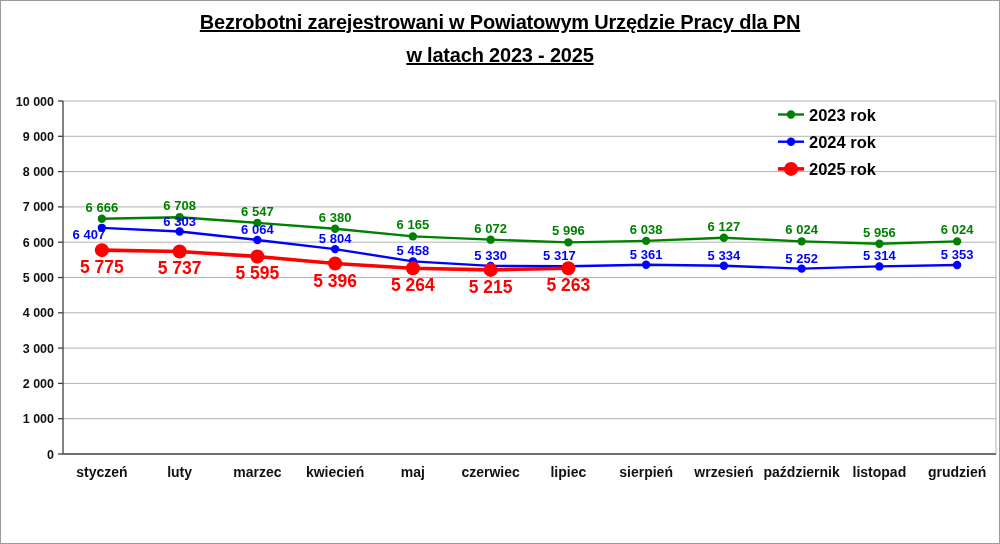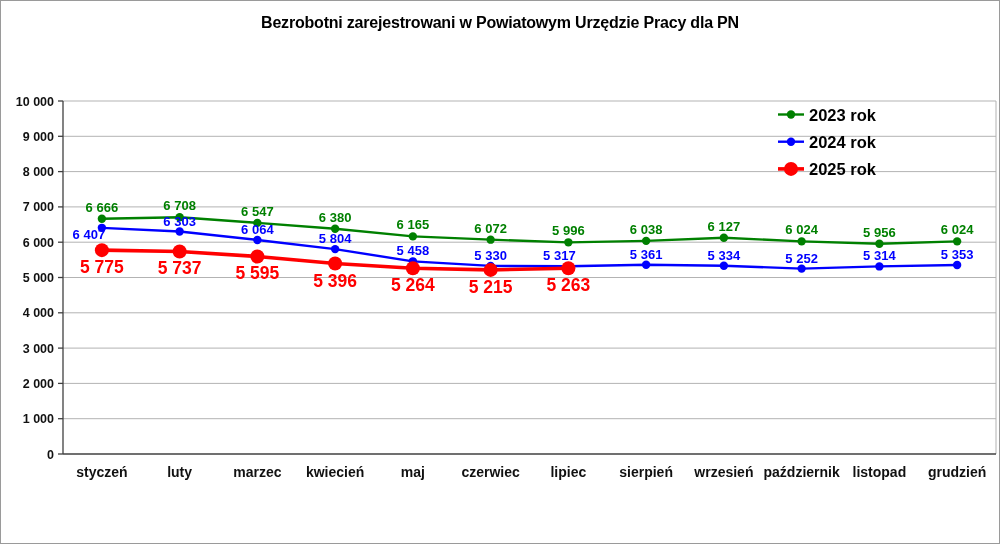--- a/index.html
+++ b/index.html
@@ -8,33 +8,35 @@
     width:1000px;height:544px;
     box-sizing:border-box;
     border:1px solid #9a9a9a;
     background:#ffffff;
     font-family:"Liberation Sans", sans-serif;
     overflow:hidden;
   }
   .chart-title{
     position:absolute;top:5px;left:0;width:100%;
     text-align:center;
-    font-size:16px;font-weight:700;color:#000;
+    font-size:20px;font-weight:700;color:#000;
     line-height:33px;
     letter-spacing:-0.2px;
+    text-decoration:underline;
   }
   svg.chart{position:absolute;left:0;top:0;width:1000px;height:544px;}
   svg.chart text{font-family:"Liberation Sans", sans-serif;}
 </style>
 </head>
 <body>
 
 <div class="stage">
   <div class="chart-title">
     <div>Bezrobotni zarejestrowani w Powiatowym Urzędzie Pracy dla PN</div>
+    <div>w latach 2023 - 2025</div>
   </div>
   <svg class="chart" id="chart-svg" viewBox="0 0 1000 544">
       <line x1="57" y1="453" x2="62" y2="453" stroke="#404040" stroke-width="1.3"></line>
       <text x="53" y="457.5" text-anchor="end" font-size="12.5" font-weight="700" fill="#111111">0</text>
       <line x1="62" y1="417.7" x2="995" y2="417.7" stroke="#b3b3b3" stroke-width="1"></line>
       <line x1="57" y1="417.7" x2="62" y2="417.7" stroke="#404040" stroke-width="1.3"></line>
       <text x="53" y="422.2" text-anchor="end" font-size="12.5" font-weight="700" fill="#111111">1 000</text>
       <line x1="62" y1="382.4" x2="995" y2="382.4" stroke="#b3b3b3" stroke-width="1"></line>
       <line x1="57" y1="382.4" x2="62" y2="382.4" stroke="#404040" stroke-width="1.3"></line>
       <text x="53" y="386.9" text-anchor="end" font-size="12.5" font-weight="700" fill="#111111">2 000</text>

